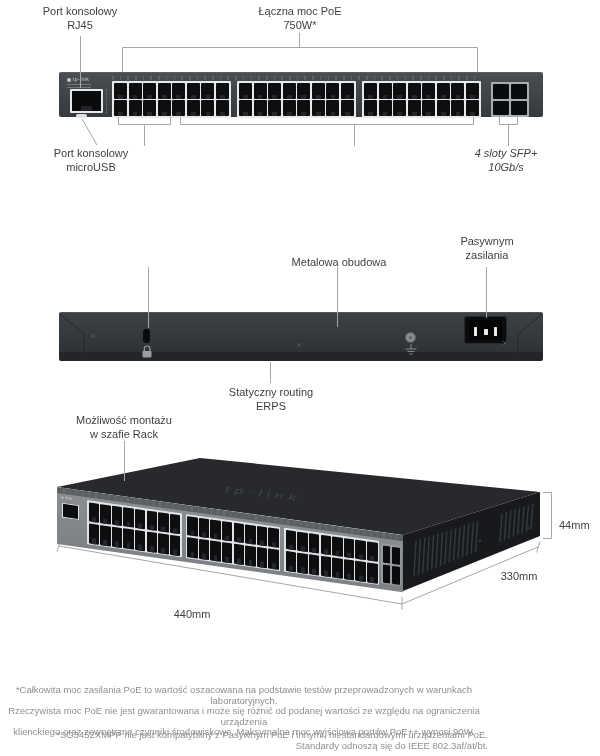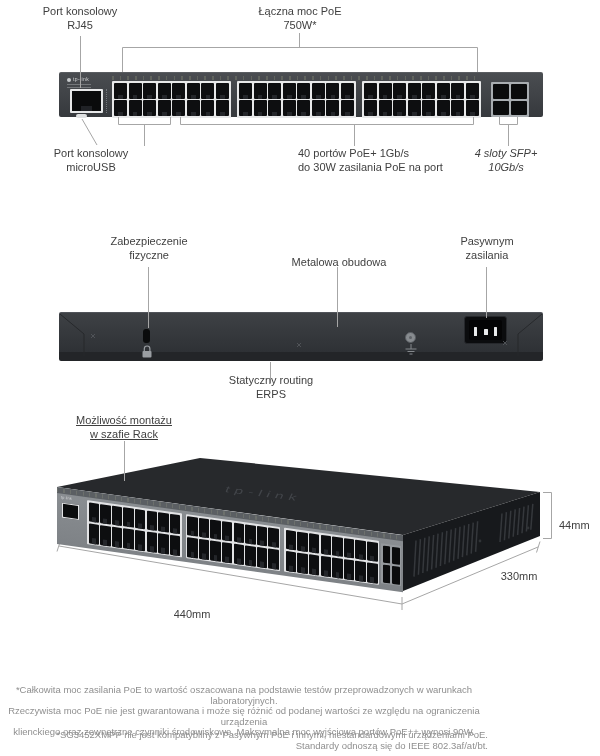--- a/index.html
+++ b/index.html
@@ -11,22 +11,22 @@
   .lbl-left{transform:none;text-align:left;}
   .lbl-console-rj45{left:80px;top:5px;}
   .lbl-total-poe{left:300px;top:5px;}
   .lbl-console-usb{left:91px;top:147px;}
   .lbl-poe8{left:143px;top:147px;}
   .lbl-poe40{left:298px;top:147px;}
   .lbl-sfp{left:506px;top:147px;font-style:italic;}
   .lbl-security{left:149px;top:235px;}
   .lbl-case{left:339px;top:247px;margin-top:9px;}
   .lbl-power{left:487px;top:235px;}
-  .lbl-routing{left:271px;top:374px;}
-  .lbl-rack{left:124px;top:414px;text-decoration:underline;}
+  .lbl-routing{left:271px;top:386px;}
+  .lbl-rack{left:124px;top:414px;}
   .lbl-44{left:559px;top:497px;margin-top:22px;}
   .lbl-440{left:192px;top:572px;margin-top:36px;}
   .lbl-330{left:519px;top:570px;text-align:center;}
   .footnote{position:absolute;left:0;width:488px;text-align:center;font-size:9.5px;
             line-height:10.6px;color:#8f8f8f;white-space:pre-line;}
   .footnote-1{top:685px;}
   .footnote-2{top:730px;text-align:right;}
   
   .fv-body{position:absolute;left:59px;top:72px;width:484px;height:45px;border-radius:2px;
            background:linear-gradient(#4a4d51,#36393d);border-top:1px solid #5a5d61;box-sizing:border-box;}
@@ -308,27 +308,23 @@
         <div class="sfp-slot"></div>
       </div>
   </div>
 
   <div class="lbl lbl-console-rj45">Port konsolowy
 RJ45</div>
   <div class="lbl lbl-total-poe">Łączna moc PoE
 750W*</div>
   <div class="lbl lbl-console-usb">Port konsolowy
 microUSB</div>
-  <div class="lbl lbl-left lbl-poe40">40 portów PoE+ 1Gb/s
-do 30W zasilania PoE na port</div>
   <div class="lbl lbl-sfp">4 sloty SFP+
 10Gb/s</div>
 
-  <div class="lbl lbl-security">Zabezpieczenie
-fizyczne</div>
   <div class="lbl lbl-case">Metalowa obudowa</div>
   <div class="lbl lbl-power">Pasywnym
 zasilania</div>
   <div class="lbl lbl-routing">Statyczny routing
 ERPS</div>
 
   <div class="lbl lbl-rack">Możliwość montażu
 w szafie Rack</div>
   <div class="lbl lbl-left lbl-44">44mm</div>
   <div class="lbl lbl-440">440mm</div>

